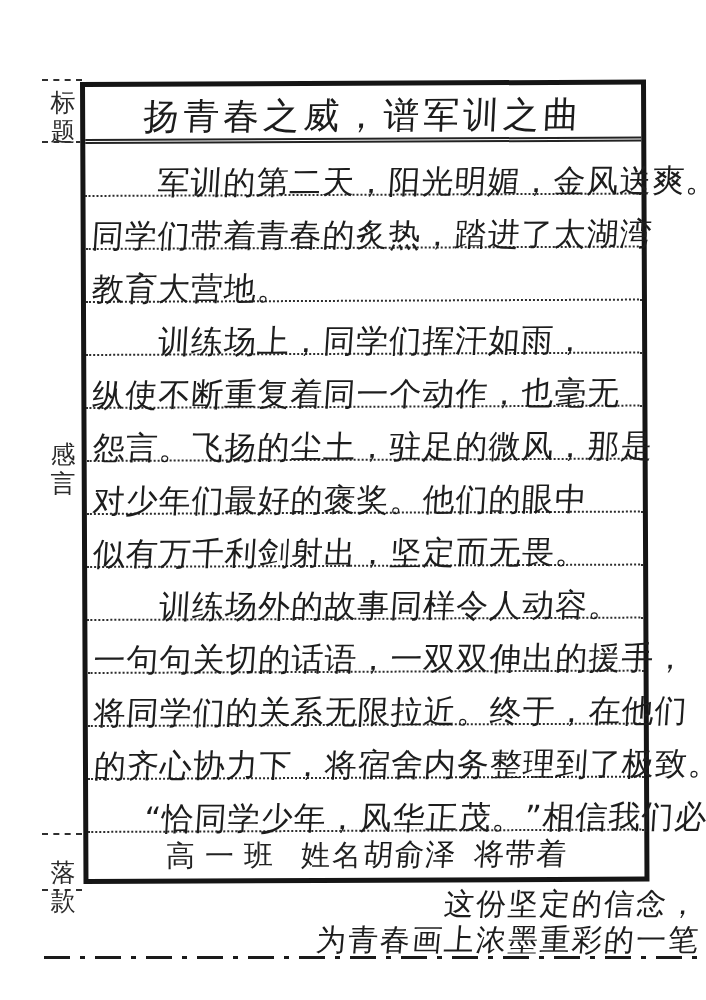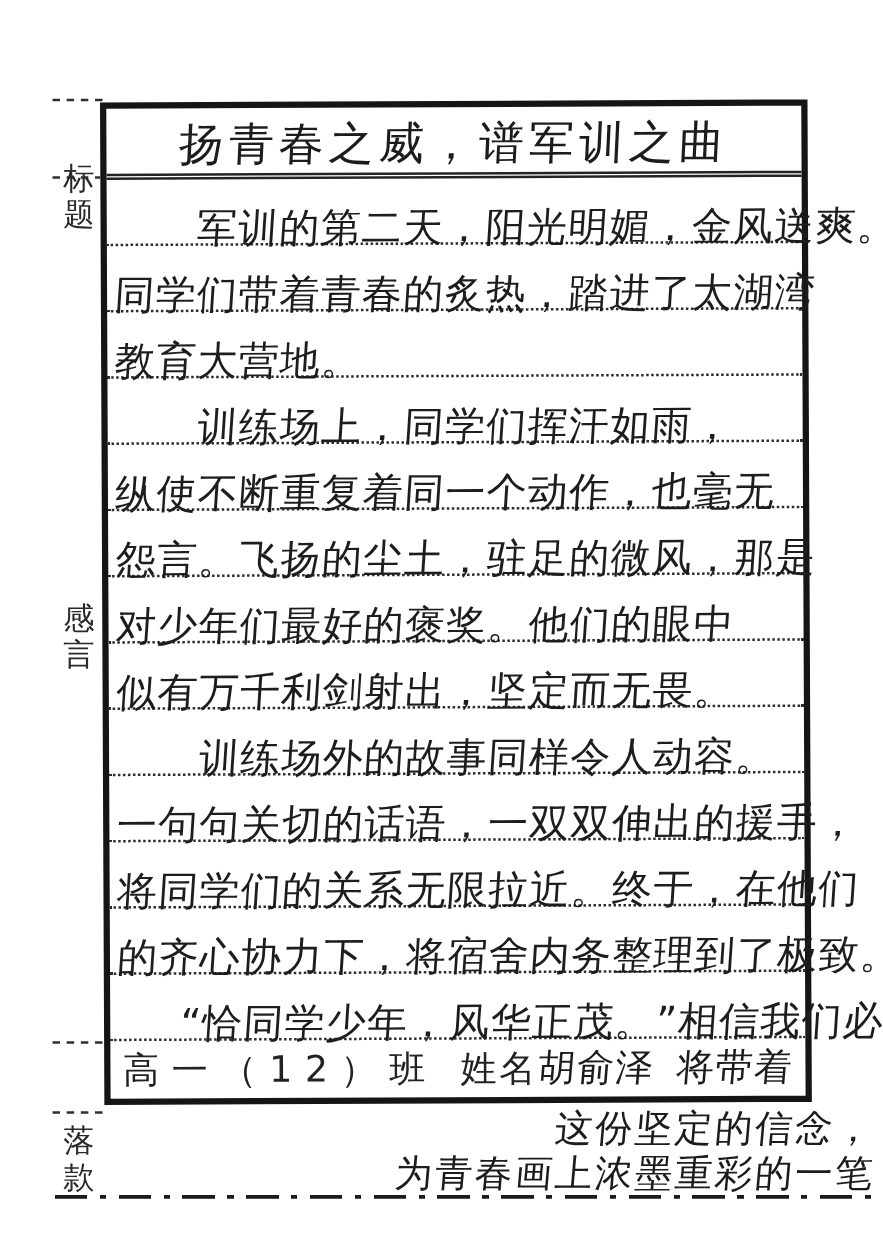--- a/index.html
+++ b/index.html
@@ -7,21 +7,21 @@
     width:706px;height:1000px;position:relative;overflow:hidden;
     background:#ffffff;
     font-family:"DejaVu Sans",sans-serif;
     color:#1f1f1f;
   }
   
   .margin-label{
     position:absolute;left:48px;width:30px;
     font-family:"DejaVu Serif","Liberation Serif",serif;
     font-size:25px;line-height:29px;text-align:center;
-    word-break:break-all;color:#2a2a2a;margin-top:40px;
+    word-break:break-all;color:#2a2a2a;
   }
   .guide-dash{
     position:absolute;left:42px;width:40px;height:0;
     border-top:2.5px dashed #2f2f2f;
   }
   
   .sheet{
     position:absolute;left:80px;top:82px;width:556px;height:792px;
     border:5px solid #151515;
     background:#fff;
@@ -137,21 +137,20 @@
     <div class="row">
         <span>的齐心协力下，将宿舍内务整理到了极致。</span>
       </div>
     <div class="row indent-q">
         <span>“恰同学少年，风华正茂。”相信我们必</span>
       </div>
   </div>
 
   <div class="sig-row">
     <span class="printed">高一</span>
-    <span class="printed">（12）</span>
     <span class="printed">班</span>
     <span class="sig-gap"></span>
     <span class="printed" style="letter-spacing:2px">姓名</span>
     <span class="hand">胡俞泽</span>
     <span class="sig-gap"></span>
     <span class="hand">将带着</span>
   </div>
 
 </div>
 

